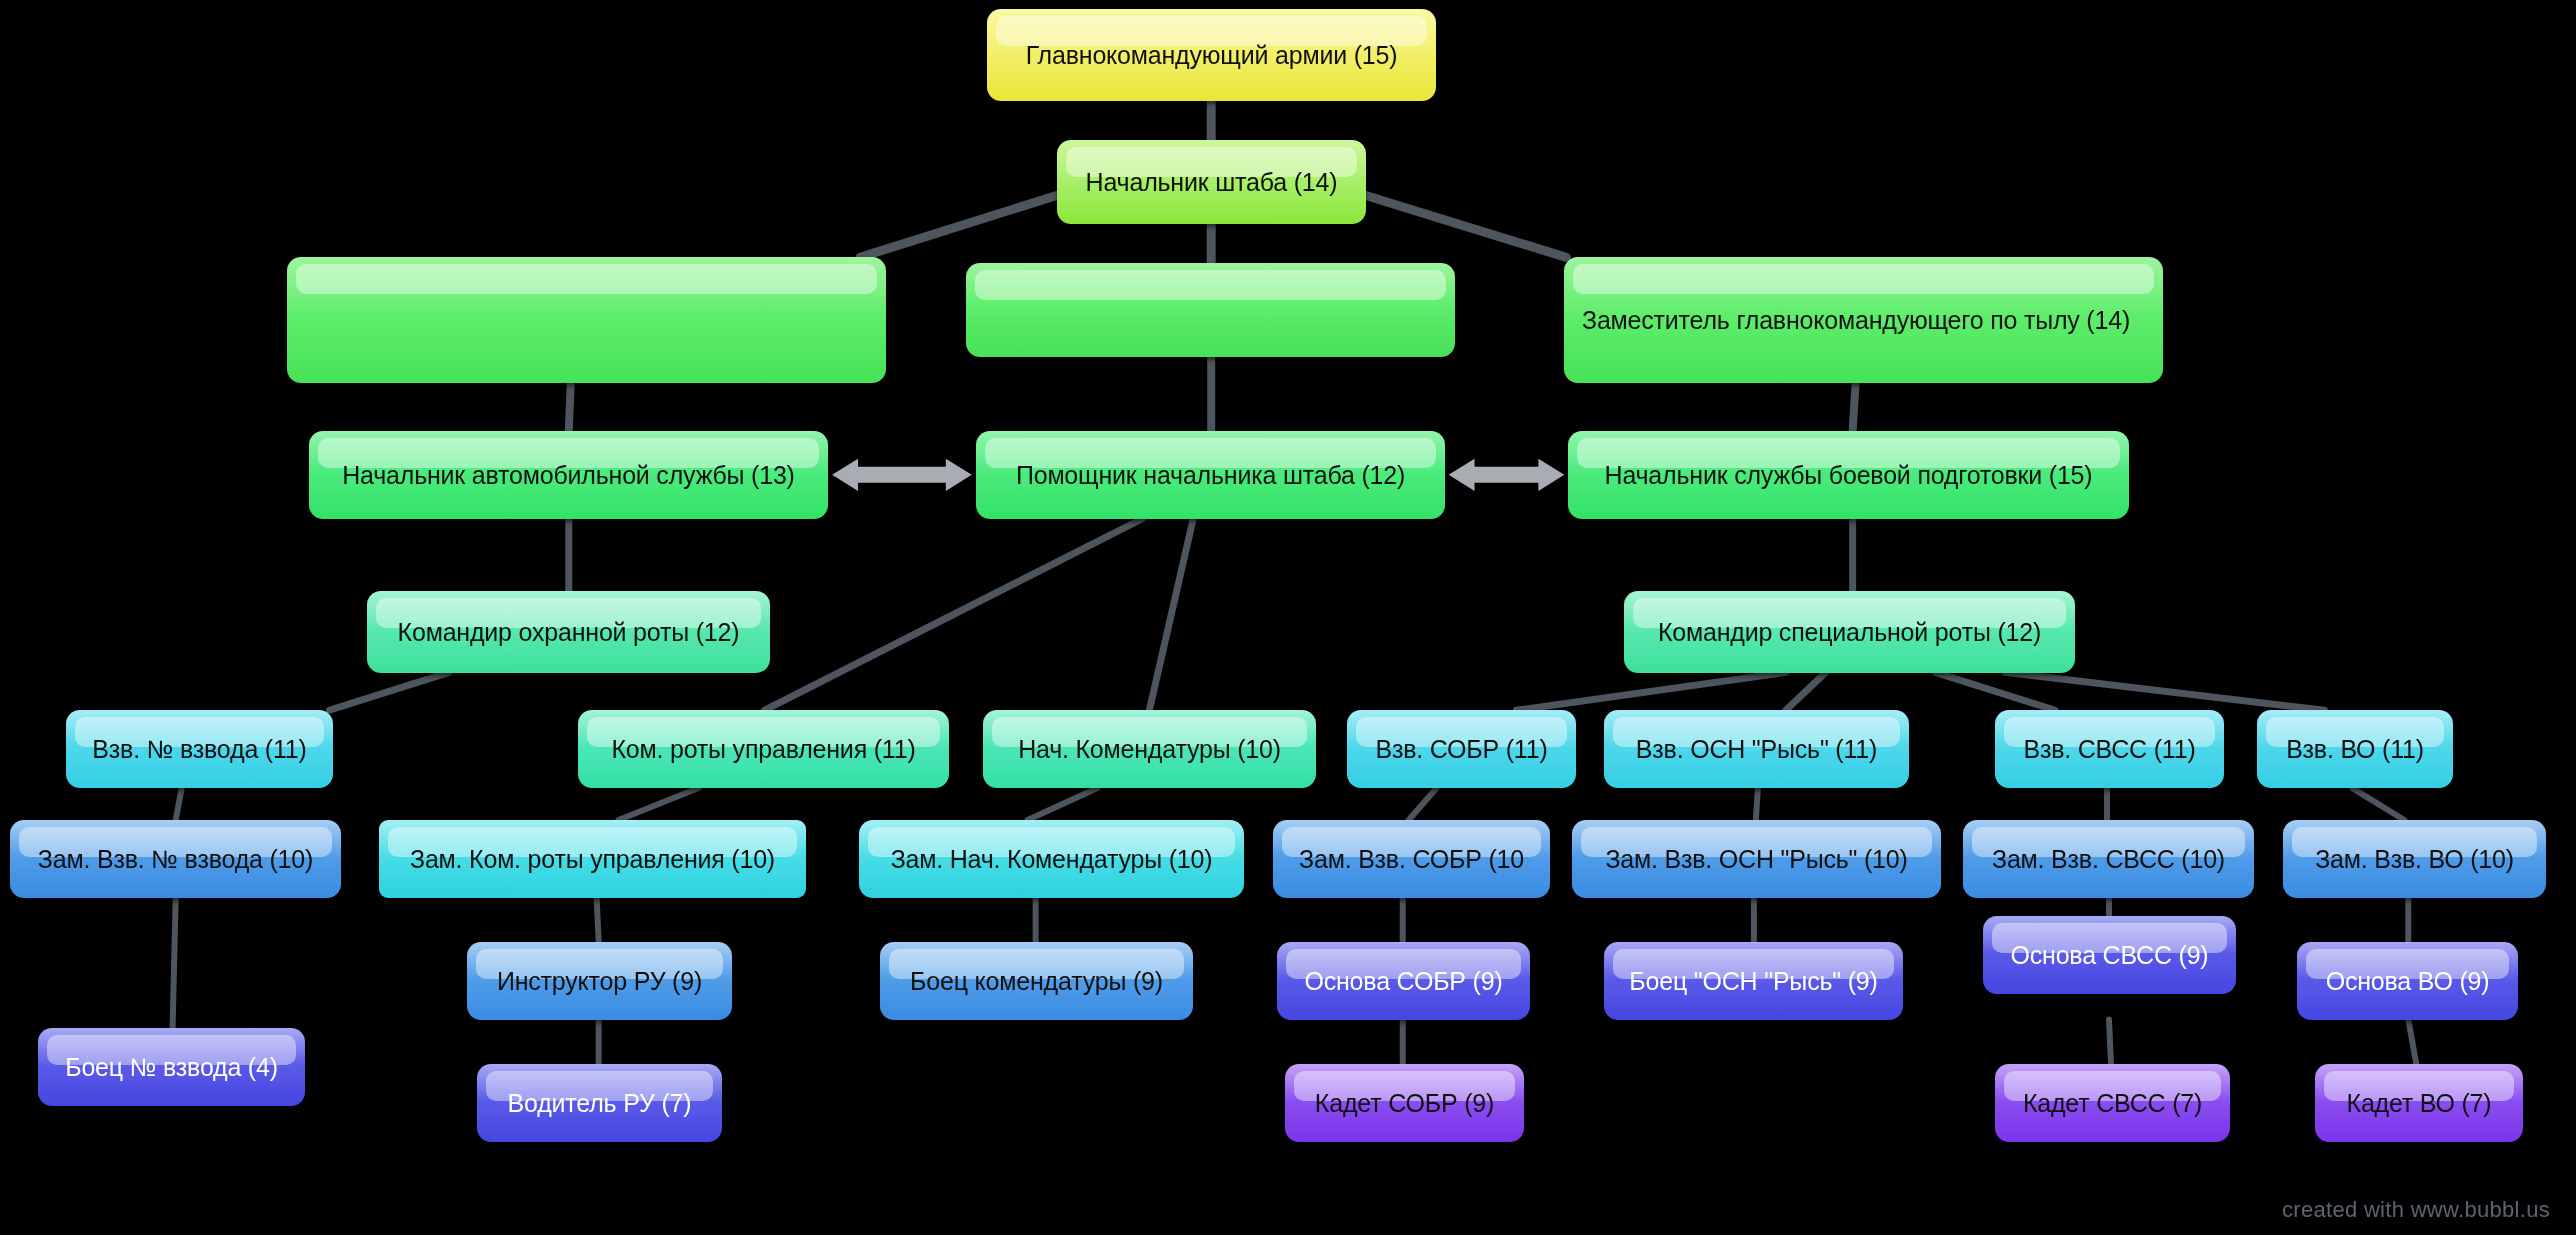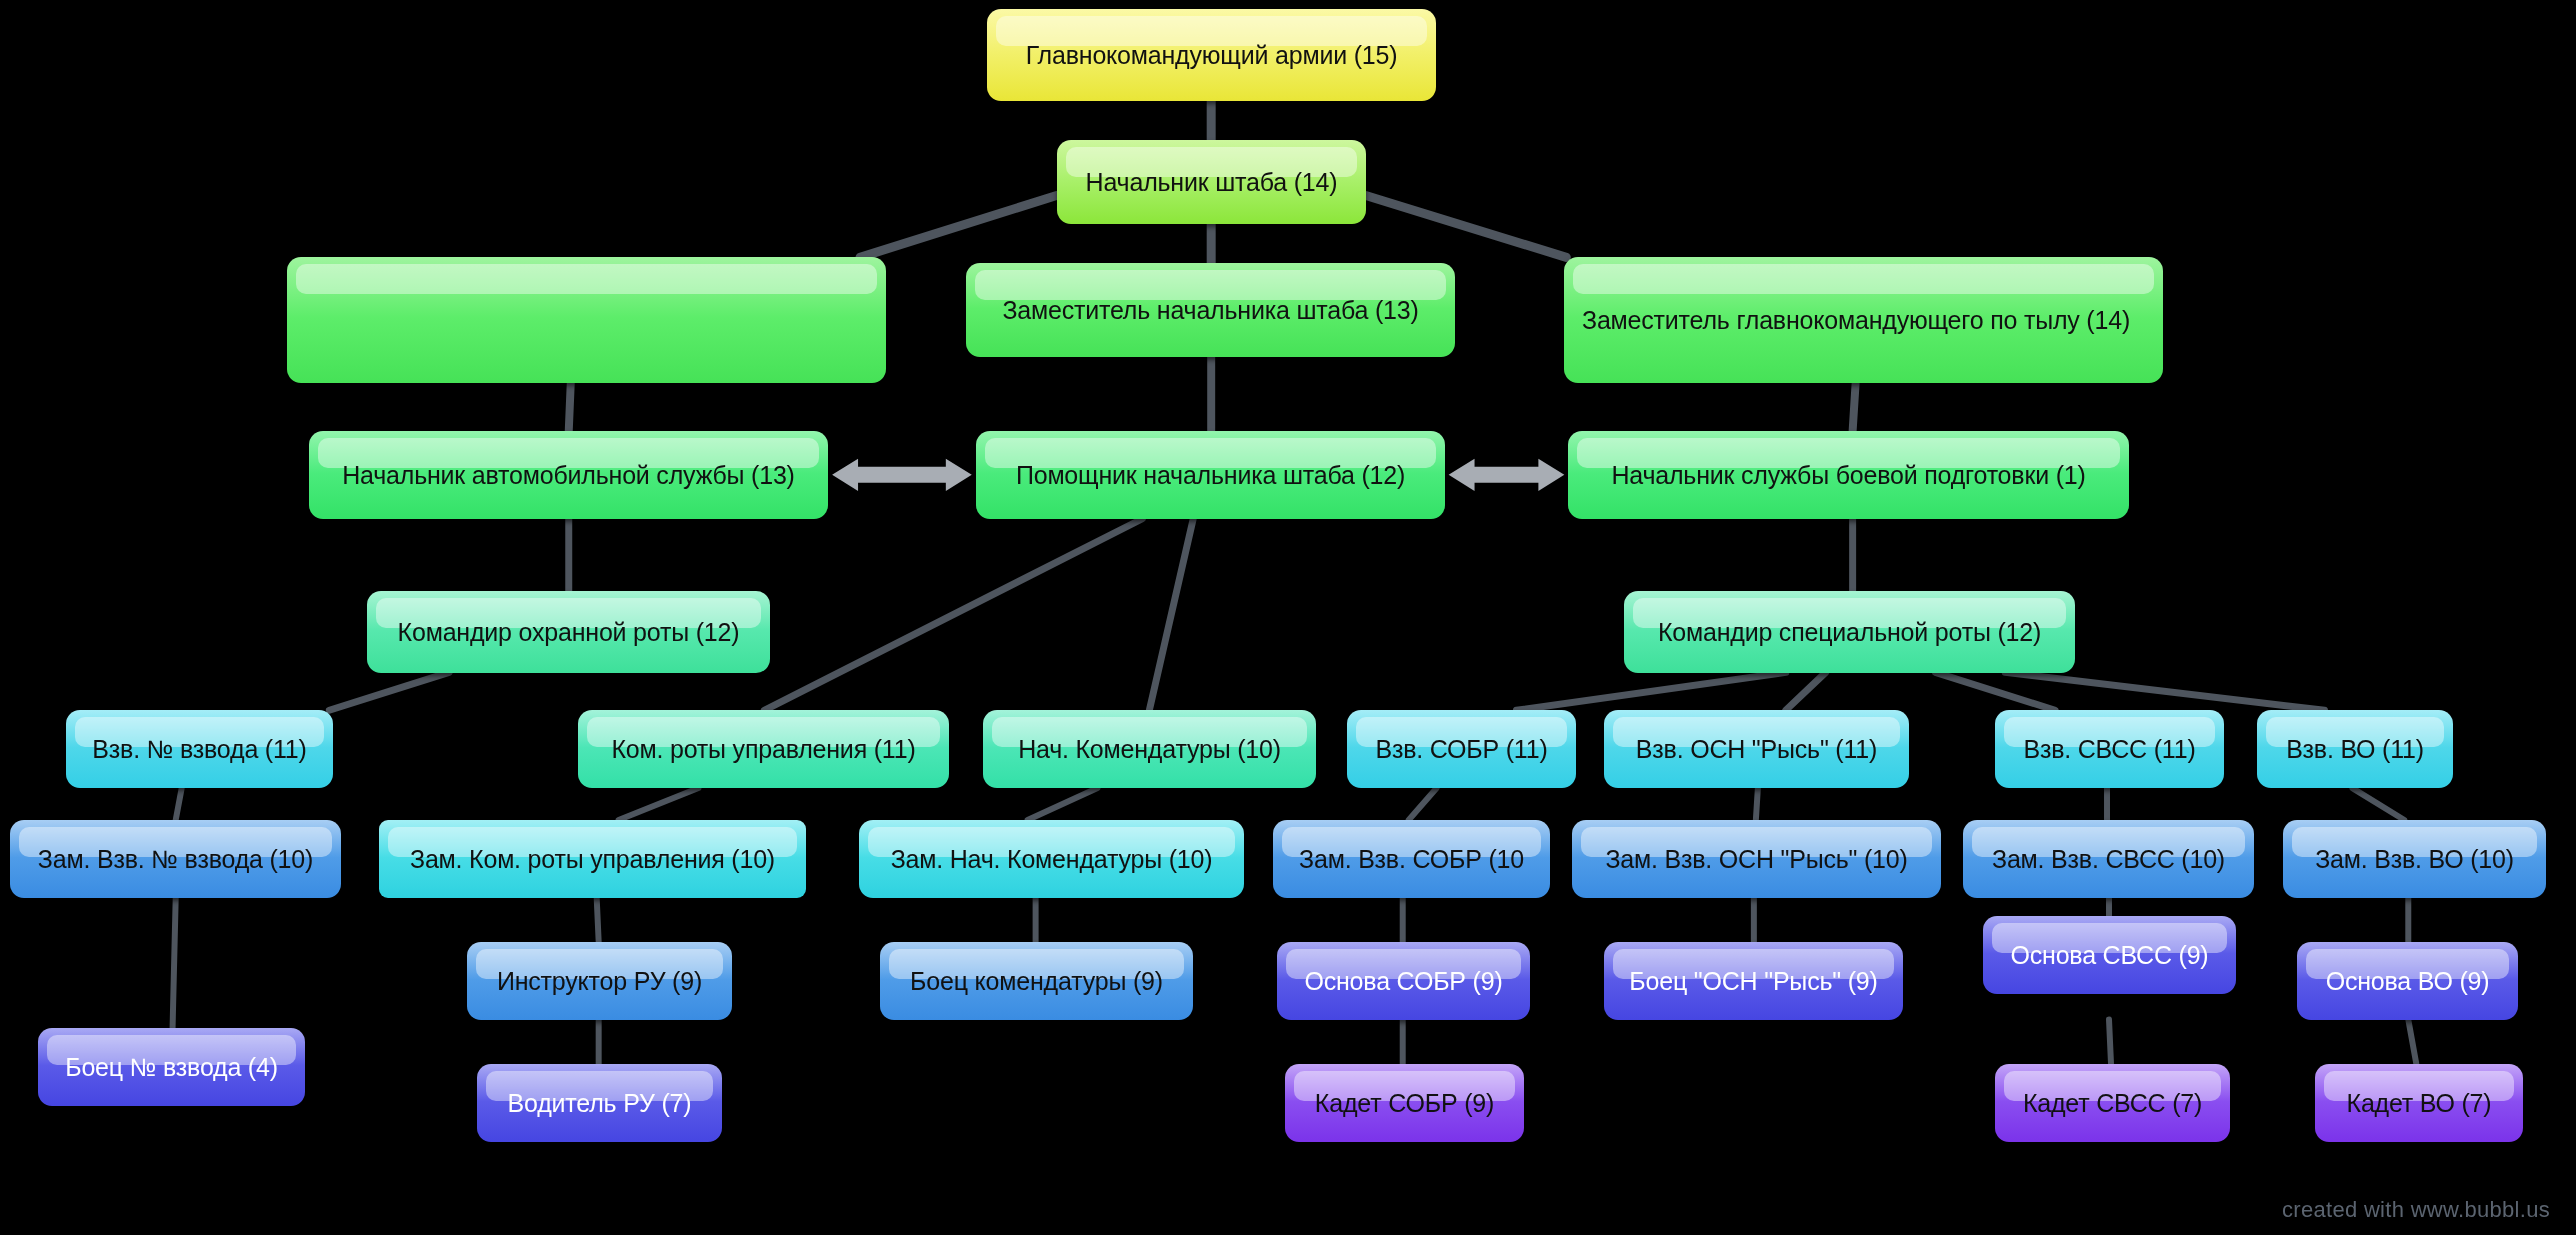--- a/index.html
+++ b/index.html
@@ -98,37 +98,36 @@
       </div>
       <div class="node center" style="left: 1057px; top: 140px; width: 309px; height: 84px; background: linear-gradient(rgb(205, 247, 158) 0%, rgb(169, 240, 106) 48%, rgb(140, 230, 58) 100%); color: rgb(17, 17, 17);">
         <div class="inner"></div>
         <div class="txt">Начальник штаба (14)</div>
       </div>
       <div class="node" style="left: 287px; top: 257px; width: 599px; height: 126px; background: linear-gradient(rgb(158, 244, 158) 0%, rgb(93, 237, 106) 48%, rgb(70, 226, 87) 100%); color: rgb(17, 17, 17);">
         <div class="inner"></div>
       </div>
       <div class="node center" style="left: 966px; top: 263px; width: 489px; height: 94px; background: linear-gradient(rgb(158, 244, 158) 0%, rgb(93, 237, 106) 48%, rgb(70, 226, 87) 100%); color: rgb(17, 17, 17);">
         <div class="inner"></div>
-        <div class="txt">Заместитель начальника штаба (13)</div>
       </div>
       <div class="node" style="left: 1564px; top: 257px; width: 599px; height: 126px; background: linear-gradient(rgb(158, 244, 158) 0%, rgb(93, 237, 106) 48%, rgb(70, 226, 87) 100%); color: rgb(17, 17, 17);">
         <div class="inner"></div>
         <div class="txt">Заместитель главнокомандующего по тылу (14)</div>
       </div>
       <div class="node center" style="left: 309px; top: 431px; width: 519px; height: 88px; background: linear-gradient(rgb(147, 245, 173) 0%, rgb(74, 235, 124) 48%, rgb(51, 226, 103) 100%); color: rgb(17, 17, 17);">
         <div class="inner"></div>
         <div class="txt">Начальник автомобильной службы (13)</div>
       </div>
       <div class="node center" style="left: 976px; top: 431px; width: 469px; height: 88px; background: linear-gradient(rgb(147, 245, 173) 0%, rgb(74, 235, 124) 48%, rgb(51, 226, 103) 100%); color: rgb(17, 17, 17);">
         <div class="inner"></div>
         <div class="txt">Помощник начальника штаба (12)</div>
       </div>
       <div class="node center" style="left: 1568px; top: 431px; width: 561px; height: 88px; background: linear-gradient(rgb(147, 245, 173) 0%, rgb(74, 235, 124) 48%, rgb(51, 226, 103) 100%); color: rgb(17, 17, 17);">
         <div class="inner"></div>
-        <div class="txt">Начальник службы боевой подготовки (1)</div>
+        <div class="txt">Начальник службы боевой подготовки (15)</div>
       </div>
       <div class="node center" style="left: 367px; top: 591px; width: 403px; height: 82px; background: linear-gradient(rgb(167, 244, 211) 0%, rgb(87, 232, 173) 48%, rgb(62, 224, 154) 100%); color: rgb(17, 17, 17);">
         <div class="inner"></div>
         <div class="txt">Командир охранной роты (12)</div>
       </div>
       <div class="node center" style="left: 1624px; top: 591px; width: 451px; height: 82px; background: linear-gradient(rgb(167, 244, 211) 0%, rgb(87, 232, 173) 48%, rgb(62, 224, 154) 100%); color: rgb(17, 17, 17);">
         <div class="inner"></div>
         <div class="txt">Командир специальной роты (12)</div>
       </div>
       <div class="node center" style="left: 66px; top: 710px; width: 267px; height: 78px; background: linear-gradient(rgb(165, 237, 247) 0%, rgb(78, 215, 234) 48%, rgb(52, 207, 230) 100%); color: rgb(17, 17, 17);">

